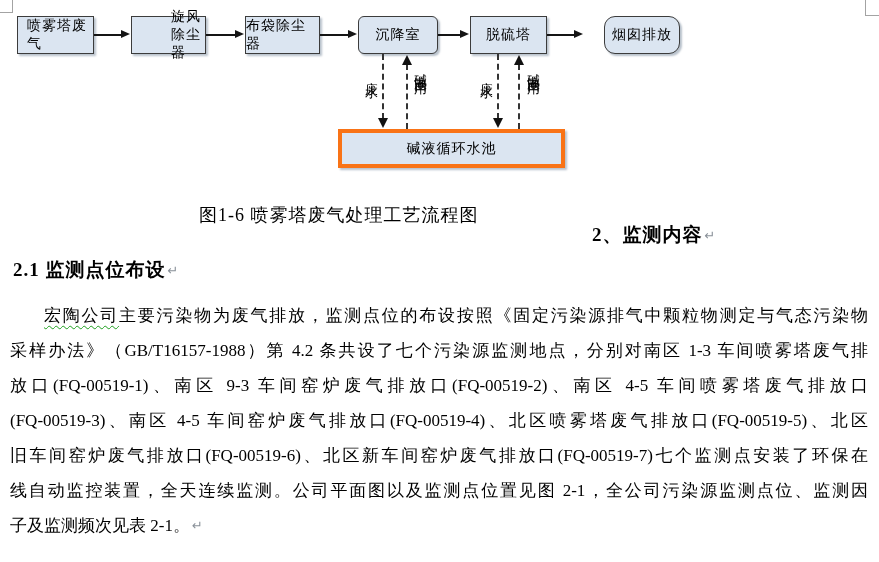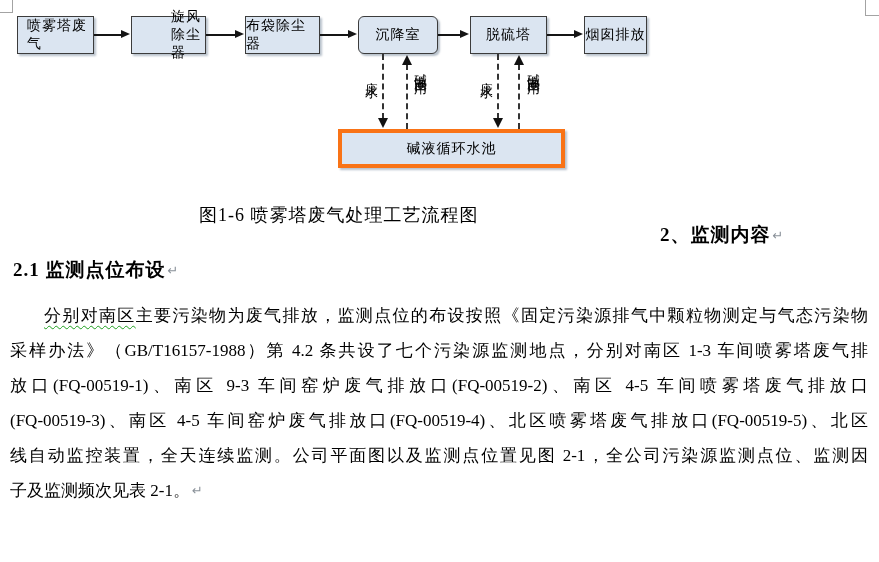--- a/index.html
+++ b/index.html
@@ -24,21 +24,21 @@
     background:#dbe5f1; border:1px solid #3c3c3c;
     box-shadow:2px 2px 2px #b9c2cc;
     display:flex; align-items:center; justify-content:center;
     font-size:14px; letter-spacing:1px;
   }
   .b1 { left:17px;  top:16px; width:77px;padding-left:9px; }
   .b2 { left:131px; top:16px; width:75px;padding-left:39px; }
   .b3 { left:245px; top:16px; width:75px; }
   .b4 { left:358px; top:16px; width:80px;border-radius:6px; }
   .b5 { left:470px; top:16px; width:77px; }
-  .b6 { left:584px; top:16px; width:63px; }
+  .b6 { left:604px; top:16px; width:76px;border-radius:11px; }
   .pool {
     position:absolute; left:338px; top:129px; width:227px; height:39px;
     background:#dbe5f1; border:4px solid #f97316; box-shadow:2px 2px 2px #b9c2cc;
     display:flex; align-items:center; justify-content:center; font-size:14px; letter-spacing:1px;
   }
   .harrow { position:absolute; top:34px; height:2px; background:#151515; }
   .harrow::after { content:""; position:absolute; right:-8px; top:-4px;
     border-left:9px solid #151515; border-top:4px solid transparent; border-bottom:4px solid transparent; }
   .a1 { left:94px;  width:28px; }
   .a2 { left:206px; width:30px; }
@@ -56,21 +56,21 @@
   .head-up { position:absolute; width:0; height:0;
     border-left:5px solid transparent; border-right:5px solid transparent; border-bottom:10px solid #111; }
   .hu2 { left:402px; top:55px; } .hu4 { left:514px; top:55px; }
   .vlabel { position:absolute; writing-mode:vertical-rl; text-orientation:upright;
     font-size:13px; letter-spacing:3px; color:#000; }
   .w1 { left:362px; top:72px; } .w2 { left:477px; top:72px; }
   .r1 { left:411px; top:63px; } .r2 { left:524px; top:63px; }
 
   
   .caption { position:absolute; left:199px; top:203px; font-size:18px; letter-spacing:1px; }
-  .h-section { position:absolute; left:660px; top:222px; font-size:19px; font-weight:bold; letter-spacing:1px; }
+  .h-section { position:absolute; left:592px; top:222px; font-size:19px; font-weight:bold; letter-spacing:1px; }
   .h-sub { position:absolute; left:13px; top:257px; font-size:19px; font-weight:bold; letter-spacing:1px; }
   .pilcrow { font-family:"DejaVu Sans",sans-serif; font-weight:normal; font-size:13px;
     color:#8a9199; margin-left:2px; vertical-align:1px; }
 
   
   .para { position:absolute; left:10px; top:298px; width:858px; }
   .pline { height:35px; line-height:35px; font-size:17px;
     text-align:justify; text-align-last:justify; white-space:nowrap; }
   .pline.first { text-indent:34px; }
   .pline.last { text-align-last:left; }
@@ -119,24 +119,25 @@
 
   <div class="h-section">
     <span>2、监测内容</span><span class="pilcrow">↵</span>
   </div>
   <div class="h-sub">
     <span>2.1 监测点位布设</span><span class="pilcrow">↵</span>
   </div>
 
   <div class="para">
     <div class="pline first">
-      <span class="flagged">分别对南区</span><span>主要污染物为废气排放，监测点位的布设按照《固定污染源排气中颗粒物测定与气态污染物</span>
+      <span class="flagged">宏陶公司</span><span>主要污染物为废气排放，监测点位的布设按照《固定污染源排气中颗粒物测定与气态污染物</span>
     </div>
     <div class="pline">采样办法》（GB/T16157-1988）第 4.2 条共设了七个污染源监测地点，分别对南区 1-3 车间喷雾塔废气排</div>
     <div class="pline">放口(FQ-00519-1)、南区 9-3 车间窑炉废气排放口(FQ-00519-2)、南区 4-5 车间喷雾塔废气排放口</div>
     <div class="pline">(FQ-00519-3)、南区 4-5 车间窑炉废气排放口(FQ-00519-4)、北区喷雾塔废气排放口(FQ-00519-5)、北区</div>
+    <div class="pline">旧车间窑炉废气排放口(FQ-00519-6)、北区新车间窑炉废气排放口(FQ-00519-7)七个监测点安装了环保在</div>
     <div class="pline">线自动监控装置，全天连续监测。公司平面图以及监测点位置见图 2-1，全公司污染源监测点位、监测因</div>
     <div class="pline last">
       <span>子及监测频次见表 2-1。</span><span class="pilcrow">↵</span>
     </div>
   </div>
 
 </div>
 
 </body></html>

